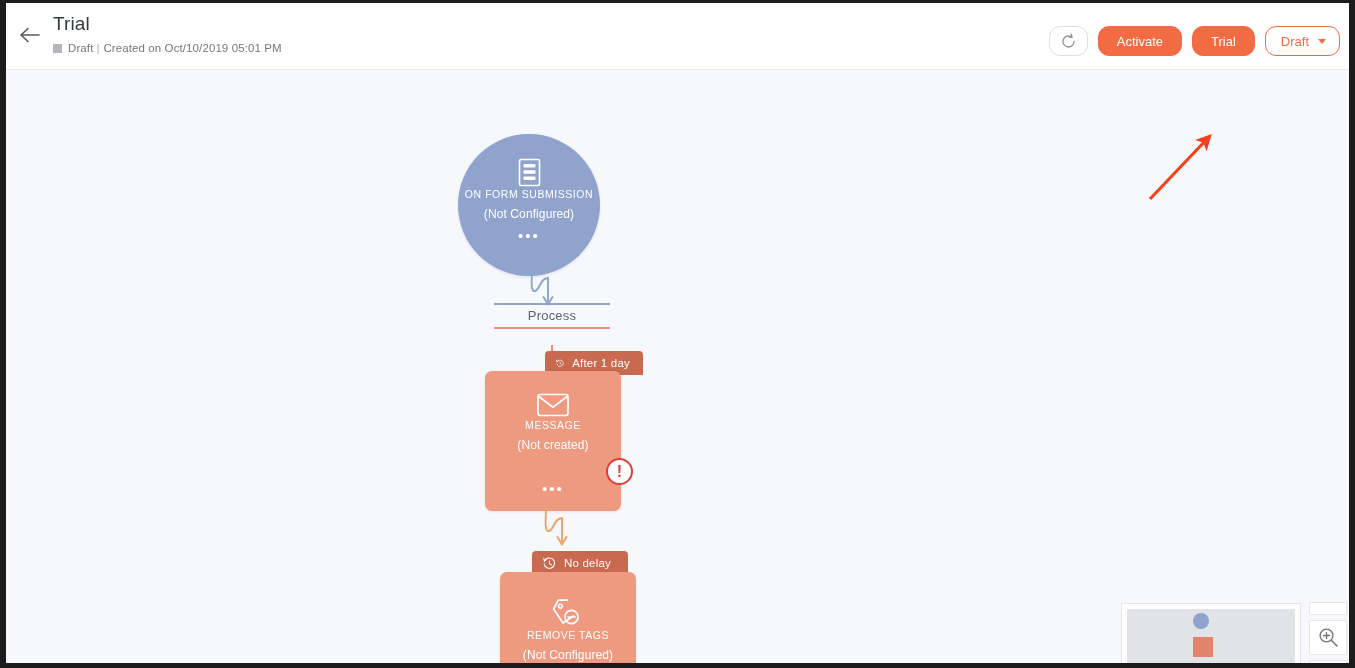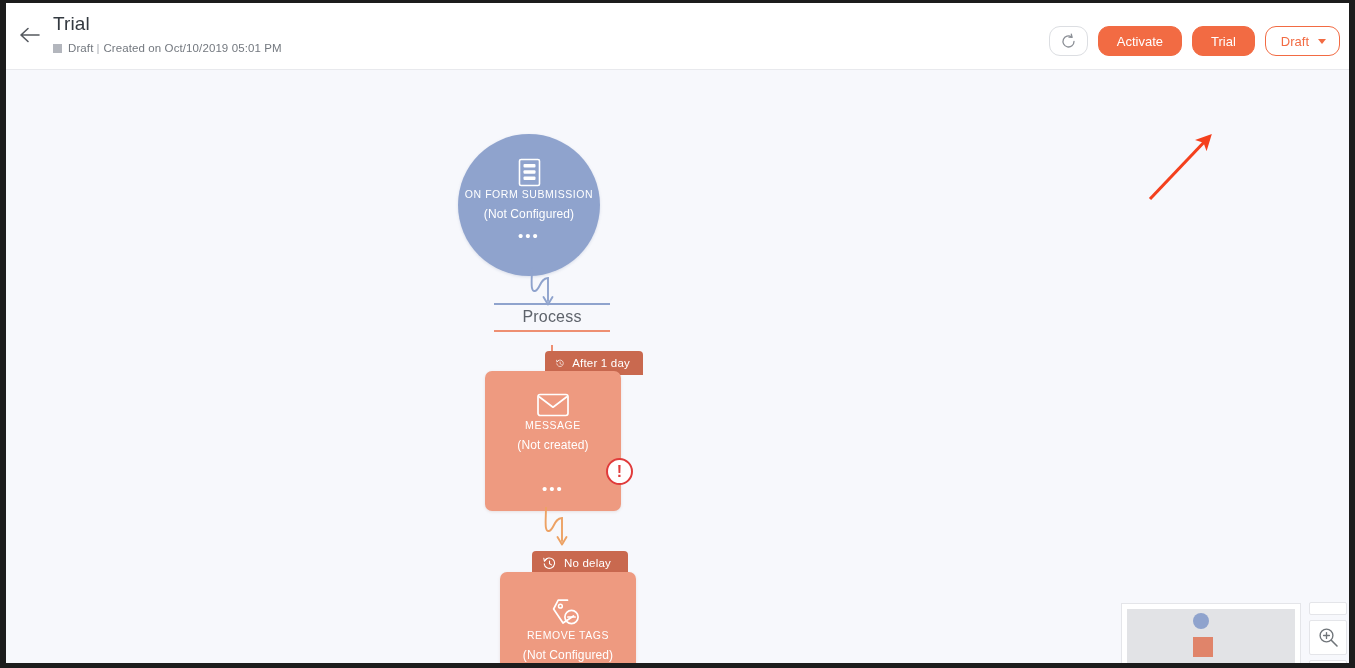--- a/index.html
+++ b/index.html
@@ -116,21 +116,21 @@
   }
   .node-dots {
     color: #ffffff; font-size: 15px; letter-spacing: 2px;
     line-height: 10px;
   }
 
   
   #process-divider { position: absolute; left: 488px; top: 233px; width: 116px; }
   .div-line-blue { width: 116px; height: 2px; background: #8fa3cd; }
   .div-label {
-    text-align: center; font-size: 16px; color: #5e636b;
+    text-align: center; font-size: 13px; color: #5e636b;
     padding: 3px 0 4px 0; letter-spacing: .2px;
   }
   .div-line-orange { width: 116px; height: 2px; background: #ee8f72; }
 
   
   .stub { position: absolute; width: 2px; background: #ee8f72; }
 
   
   .delay-chip {
     position: absolute; height: 24px; border-radius: 4px 4px 0 0;

